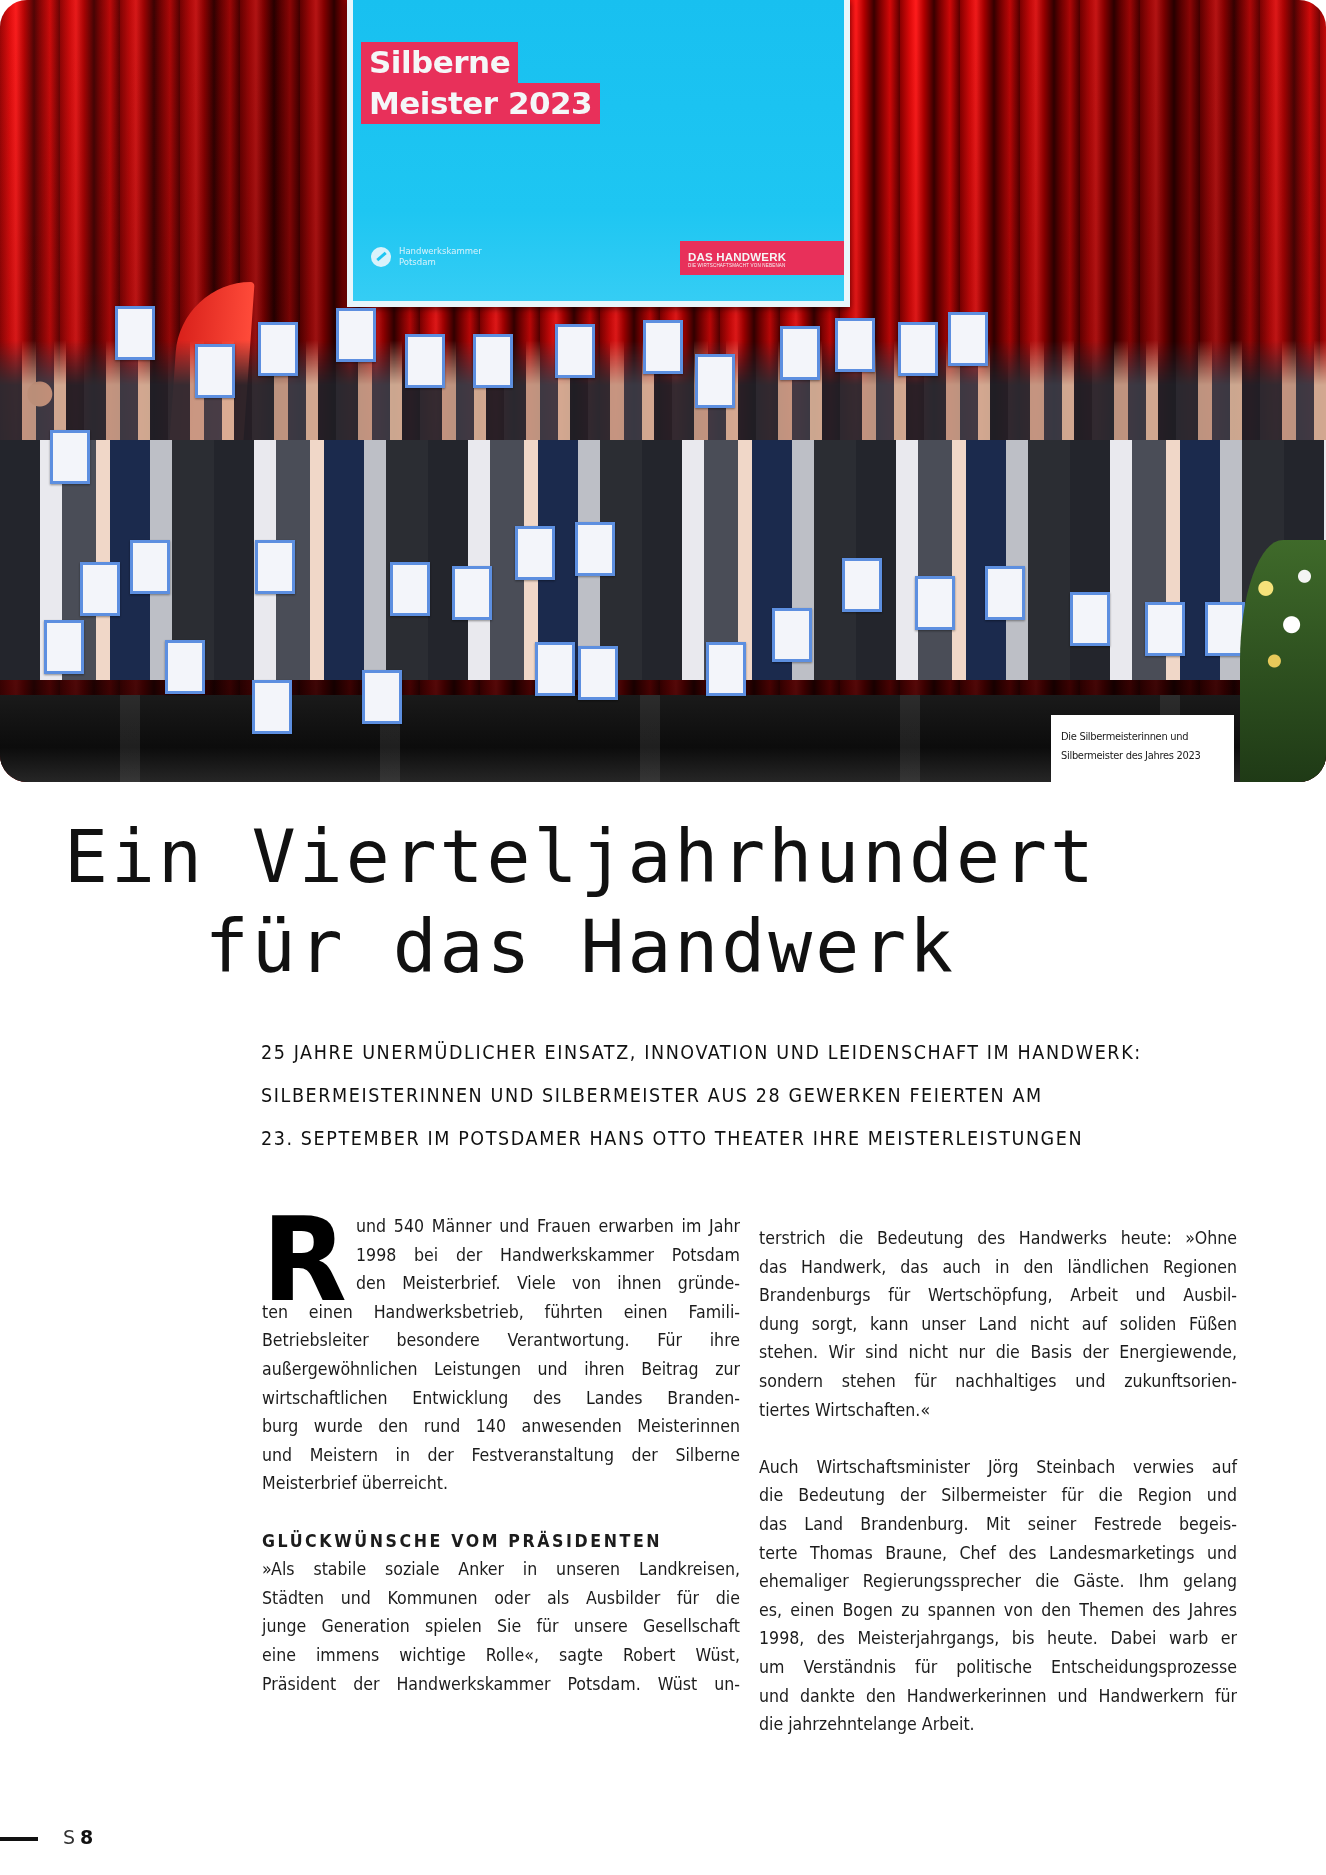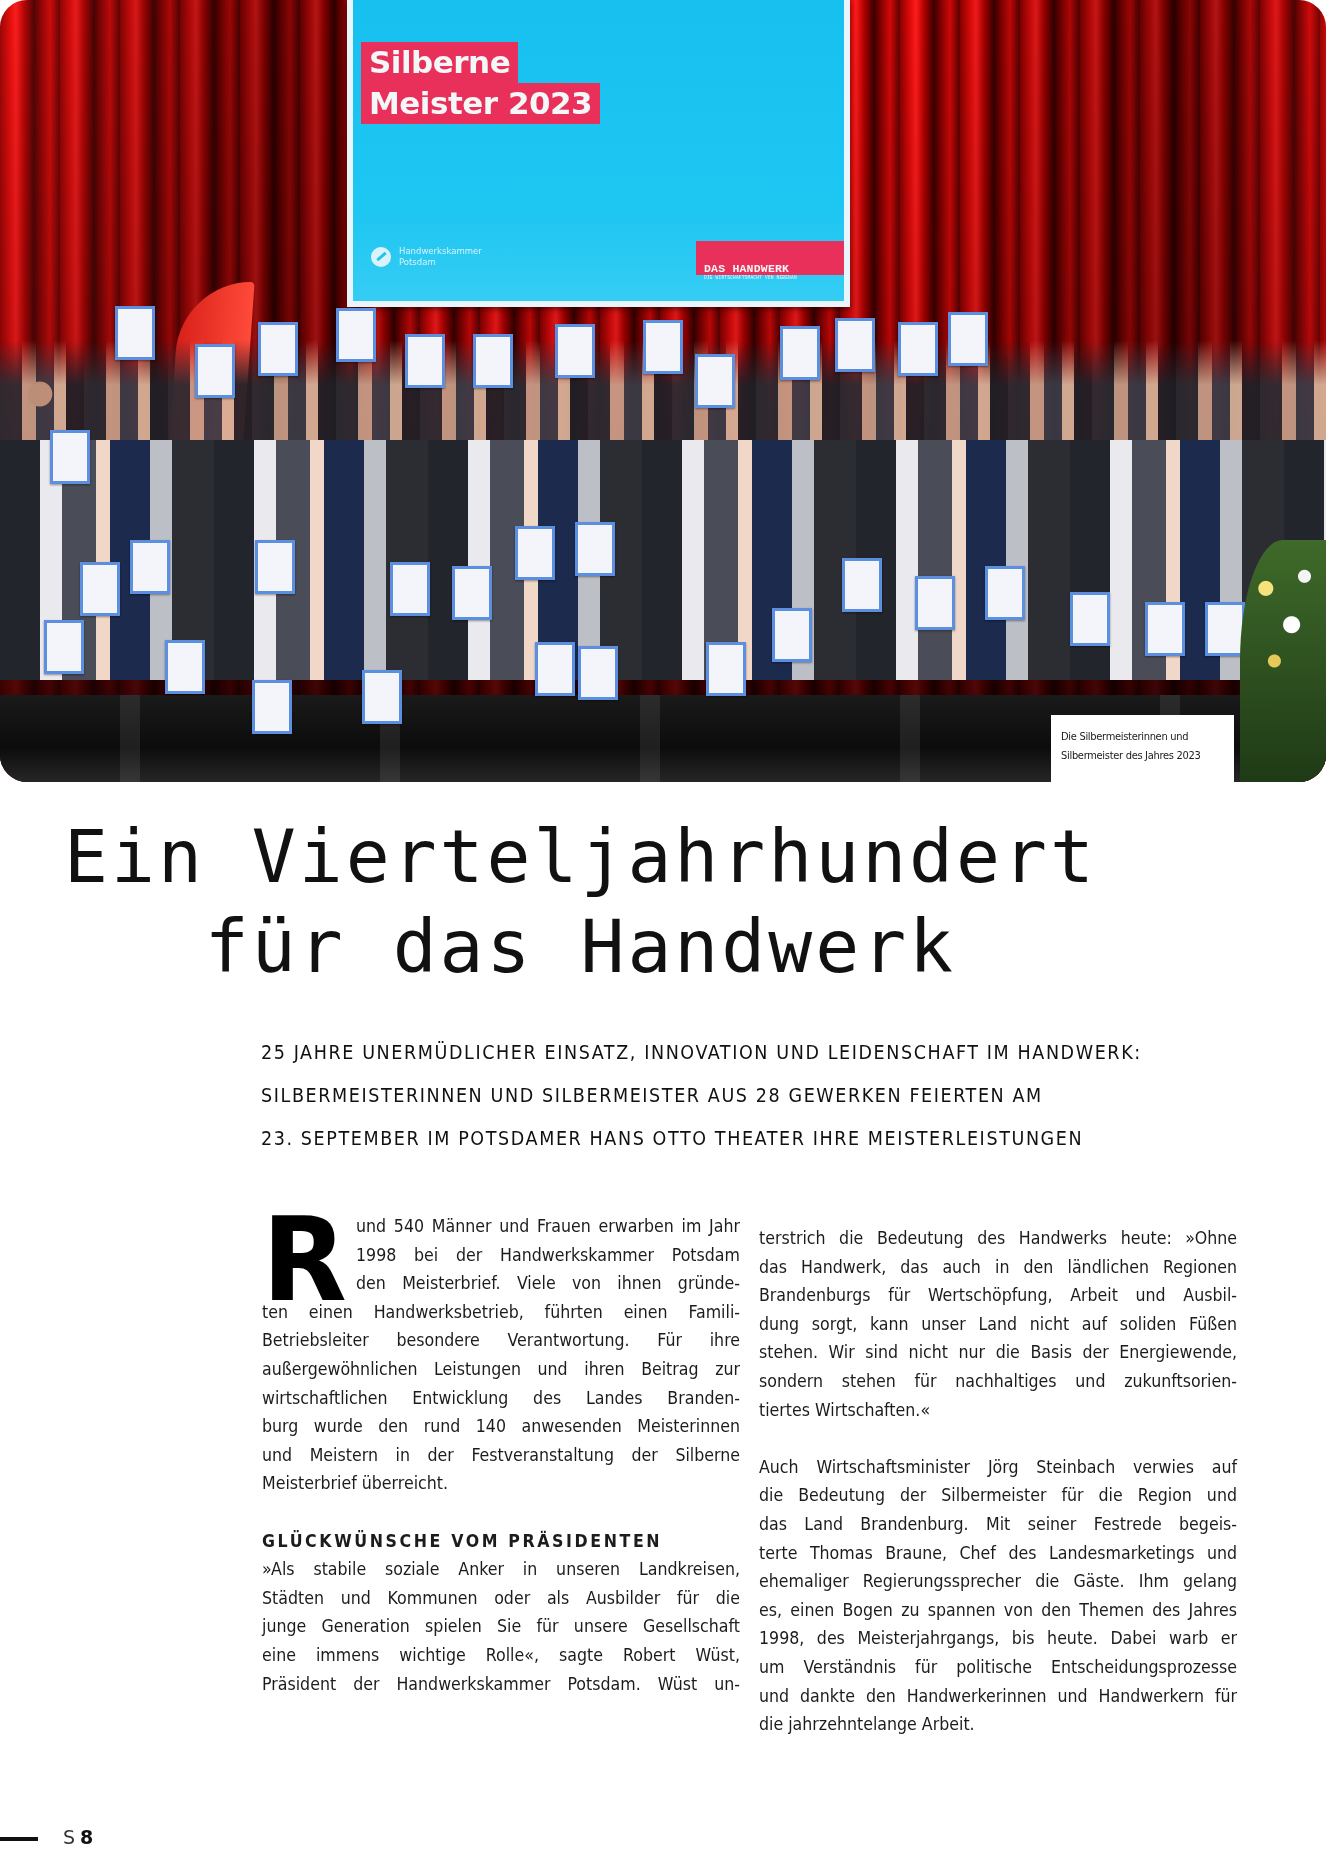--- a/index.html
+++ b/index.html
@@ -33,22 +33,22 @@
     color: #f4f7f8; letter-spacing: -0.5px;
   }
   .screen .slide-title span { display: block; background: #e8305a; padding: 0 8px; width: max-content; }
   .screen .hwk-logo {
     position: absolute; left: 18px; top: 246px; display: flex; align-items: center; gap: 8px;
     color: #d9f2fb; font-family: "DejaVu Sans", sans-serif; font-size: 8.5px; line-height: 11px;
   }
   .screen .hwk-logo .mark { width: 20px; height: 20px; border-radius: 50%; background: #d9f2fb; position: relative; }
   .screen .hwk-logo .mark::after { content:""; position:absolute; left:5px; top:8px; width:11px; height:3px; background:#1ec6f2; transform: rotate(-40deg); }
   .screen .das-handwerk {
-    position: absolute; right: 0; top: 241px; width: 148px; height: 34px; background: #e8305a;
-    color: #f6f6f6; font-family: Liberation Mono, monospace; padding: 22px 8px 0 8px;
+    position: absolute; right: 0; top: 241px; width: 164px; height: 34px; background: #e8305a;
+    color: #f6f6f6; font-family: Liberation Sans, sans-serif; padding: 10px 8px 0 8px;
   }
   .screen .das-handwerk .l1 { font-weight: bold; font-size: 11.5px; line-height: 12px; letter-spacing: 0.2px; }
   .screen .das-handwerk .l2 { font-size: 4.5px; line-height: 6px; letter-spacing: 0.2px; }
 
   .banner {
     position: absolute; left: 175px; top: 282px; width: 74px; height: 160px;
     background: linear-gradient(90deg, #d8201a, #ff4b3a);
     border-radius: 70px 4px 0 0;
     transform: skewX(-4deg);
   }

